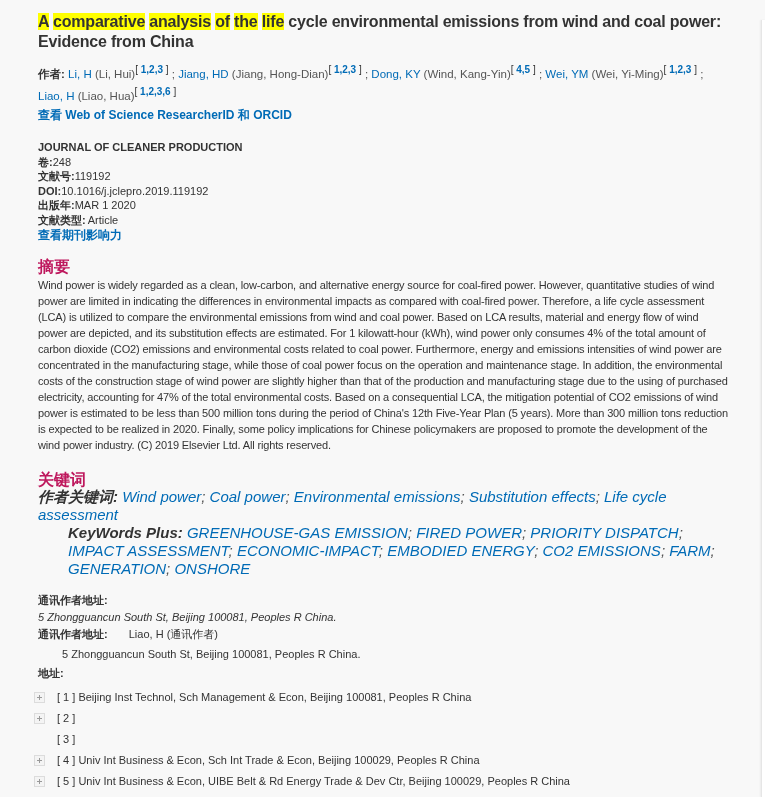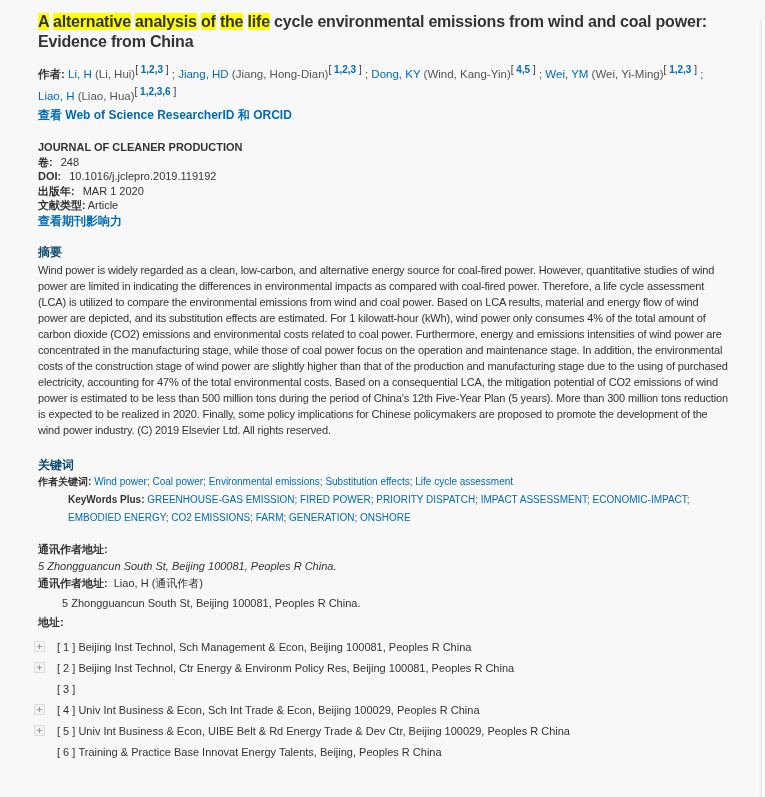--- a/index.html
+++ b/index.html
@@ -78,53 +78,54 @@
     .journal-block {
       margin-top: 16px;
       font-size: 11px;
       line-height: 14.5px;
     }
     .journal-name {
       font-weight: bold;
       color: #333;
     }
     .field .val {
-      margin-left: 8px;
+      margin-left: 0;
     }
     .view-impact {
       color: #006bb6;
       font-weight: bold;
       font-size: 12px;
       display: inline-block;
       margin-top: 1px;
       text-align: right;
     }
     .section-heading {
-      font-size: 12px;
-      font-weight: bold;
-      color: #0c4a6e;
+      font-size: 16px;
+      font-weight: bold;
+      color: #be185d;
       line-height: 16px;
     }
     .abstract {
       margin-top: 16px;
     }
     .abstract p {
       margin: 2px 0 0 0;
       font-size: 11px;
       line-height: 16px;
       color: #333;
       letter-spacing: -0.15px;
       width: 690px;
     }
     .keywords {
       margin-top: 19px;
     }
     .kw-row {
-      font-size: 10px;
+      font-size: 15px;
       line-height: 18px;
+      font-style: italic;
     }
     .kw-row + .kw-row {
       margin-top: 0px;
       margin-left: 30px;
     }
     .kw-sep { color: #555; }
     .author-info {
       margin-top: 14px;
       font-size: 11px;
     }
@@ -177,21 +178,21 @@
   </style>
 </head>
 <body>
 
 <div class="right-panel"></div>
 
 <div class="page">
 
   <h1 class="title">
     <span class="hl">A</span>
-    <span class="hl">alternative</span>
+    <span class="hl">comparative</span>
     <span class="hl">analysis</span>
     <span class="hl">of</span>
     <span class="hl">the</span>
     <span class="hl">life</span>
     <span>cycle environmental emissions from wind and coal power: Evidence from China</span>
   </h1>
 
   <div class="authors">
     <span class="label">作者:</span>
     <a class="link author-name">Li, H</a>
@@ -211,20 +212,23 @@
     <br>
     <a class="link view-ids">查看 Web of Science ResearcherID 和 ORCID</a>
   </div>
 
   <div class="journal-block">
     <div class="journal-name">JOURNAL OF CLEANER PRODUCTION</div>
     <div class="field">
       <span class="label">卷:</span><span class="val">248</span>
     </div>
     <div class="field">
+      <span class="label">文献号:</span><span class="val">119192</span>
+    </div>
+    <div class="field">
       <span class="label">DOI:</span><span class="val">10.1016/j.jclepro.2019.119192</span>
     </div>
     <div class="field">
       <span class="label">出版年:</span><span class="val">MAR 1 2020</span>
     </div>
     <div class="field">
       <span class="label">文献类型:</span><span class="val" style="margin-left:2px">Article</span>
     </div>
     <a class="link view-impact">查看期刊影响力</a>
   </div>
@@ -259,35 +263,35 @@
     </div>
   </div>
 
   <div class="author-info">
     <div class="ai-line" style="margin-top:2px">
       <span class="label">通讯作者地址:</span>
     </div>
     <div class="ai-line italic">5 Zhongguancun South St, Beijing 100081, Peoples R China.</div>
     <div class="ai-line">
       <span class="label">通讯作者地址:</span>
-      <span style="margin-left:3px">Liao, H (通讯作者)</span>
+      <span style="margin-left:18px">Liao, H (通讯作者)</span>
     </div>
     <div class="indent">5 Zhongguancun South St, Beijing 100081, Peoples R China.</div>
     <div class="ai-line">
       <span class="label">地址:</span>
     </div>
 
     <div class="addresses">
       <div class="addr-row">
         <span class="plus"></span>
         <span class="addr-text">[ 1 ]</span>&nbsp;<span class="addr-text">Beijing Inst Technol, Sch Management &amp; Econ, Beijing 100081, Peoples R China</span>
       </div>
       <div class="addr-row">
         <span class="plus"></span>
-        <span class="addr-text">[ 2 ]</span>&nbsp;<span class="addr-text">Beijing Inst Technol, Ctr Energy &amp; Environm Policy Res, Beijing 100081, Peoples R China</span>
+        <span class="addr-text">[ 2 ]</span>&nbsp;
       </div>
       <div class="addr-row">
         <span class="plus-spacer"></span>
         <span class="addr-text">[ 3 ]</span>&nbsp;
       </div>
       <div class="addr-row">
         <span class="plus"></span>
         <span class="addr-text">[ 4 ]</span>&nbsp;<span class="addr-text">Univ Int Business &amp; Econ, Sch Int Trade &amp; Econ, Beijing 100029, Peoples R China</span>
       </div>
       <div class="addr-row">

